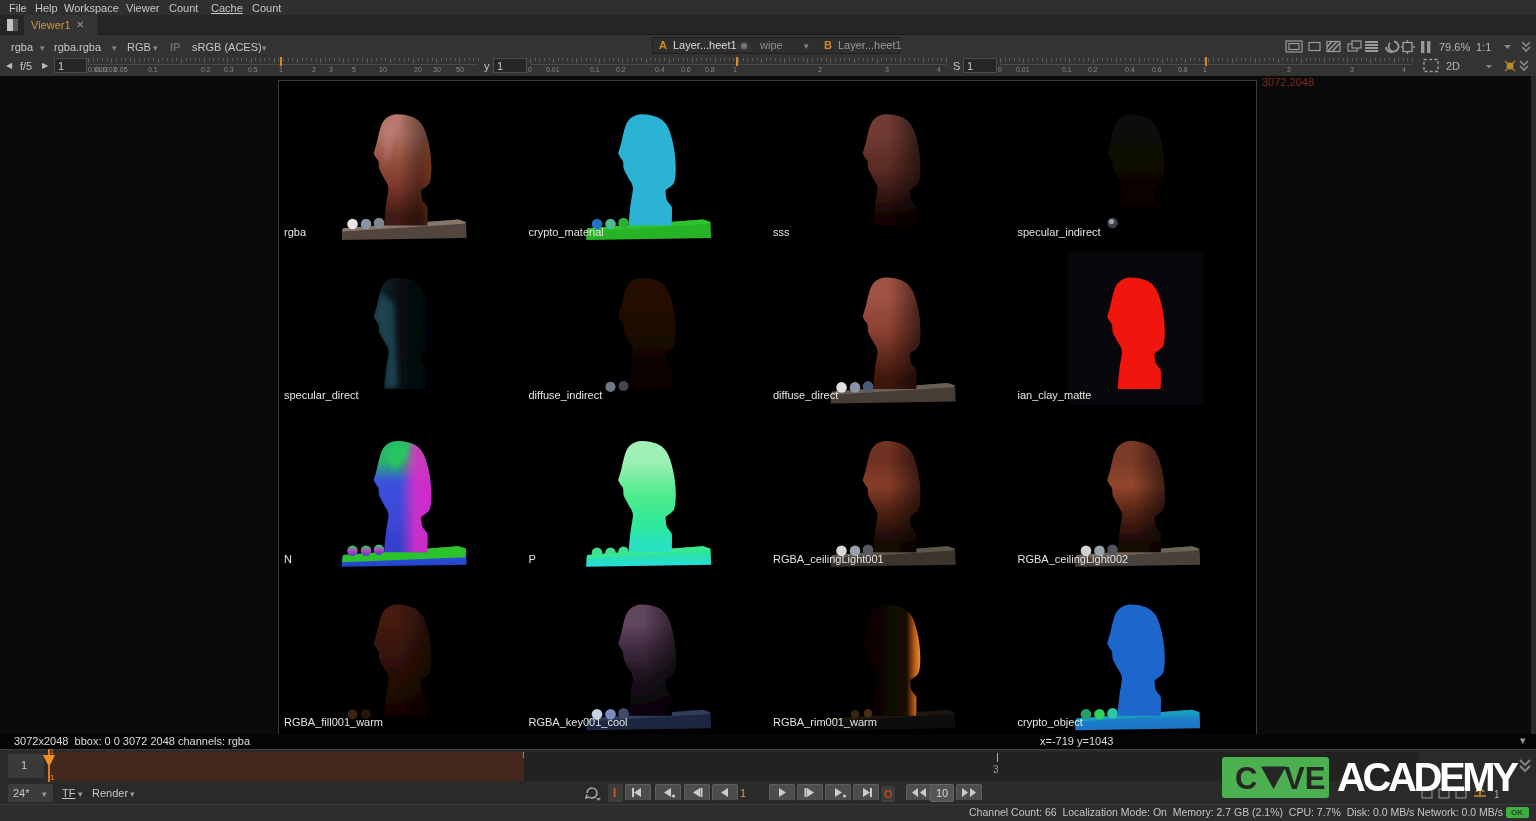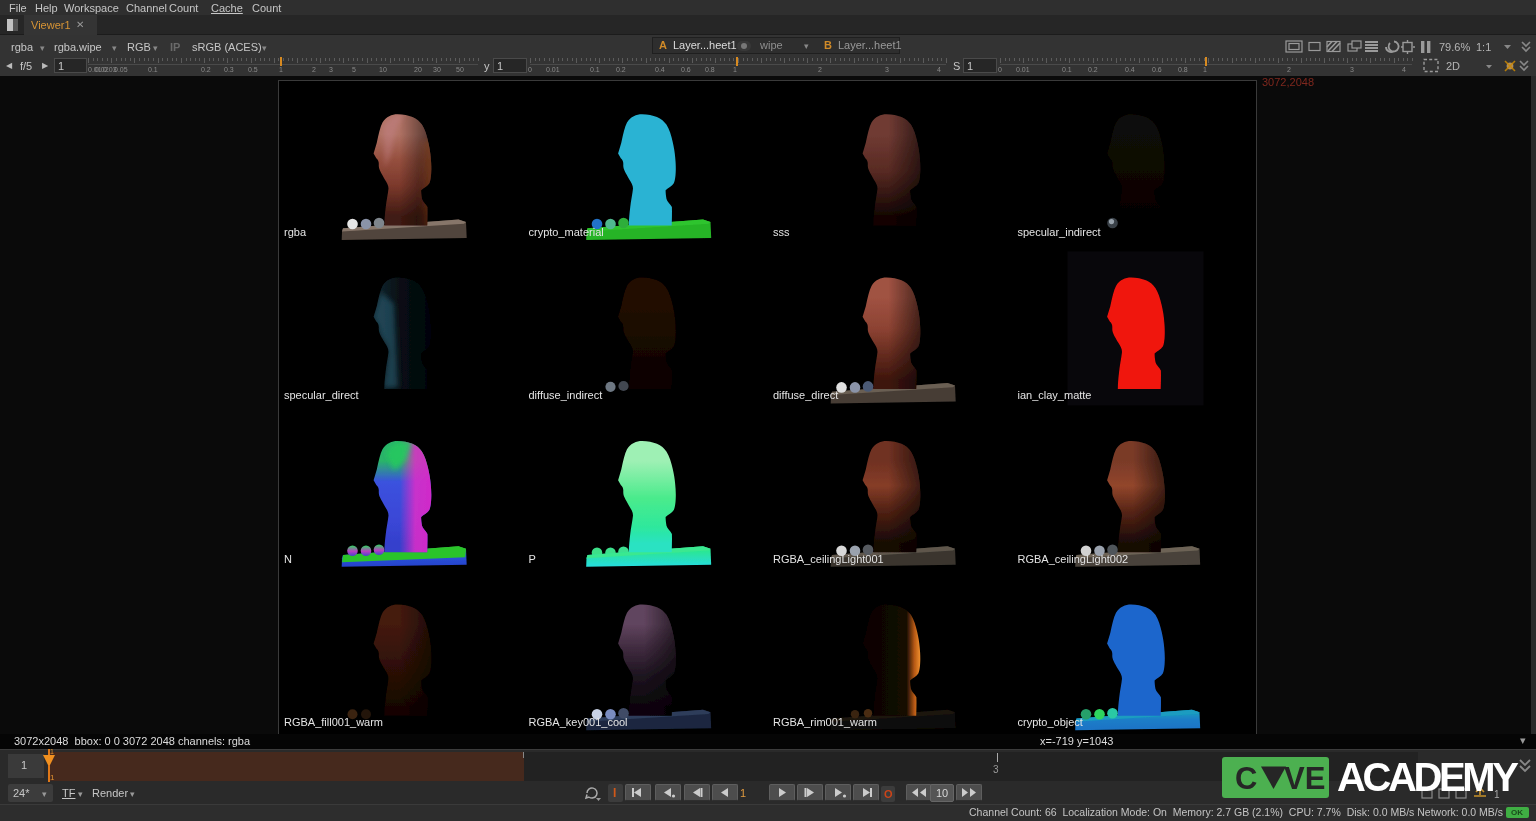--- a/index.html
+++ b/index.html
@@ -21,32 +21,32 @@
 <span class="abs" style="left:0px;top:35px;width:1536px;height:22px;background:#333"></span>
 <span class="abs" style="left:0px;top:57px;width:1536px;height:19px;background:#333"></span>
 <span class="abs" style="left:0px;top:76px;width:1536px;height:658px;background:#0a0a0a"></span>
 <span class="abs" style="left:0px;top:734px;width:1536px;height:15px;background:#050505"></span>
 <span class="abs" style="left:0px;top:749px;width:1536px;height:33px;background:#2a2a2a;border-top:1px solid #3c3c3c"></span>
 <span class="abs" style="left:0px;top:782px;width:1536px;height:22px;background:#2a2a2a"></span>
 <span class="abs" style="left:0px;top:804px;width:1536px;height:17px;background:#2d2d2d;border-top:1px solid #3a3a3a"></span>
 <span class="t" style="left:9px;top:2px;">File</span>
 <span class="t" style="left:35px;top:2px;">Help</span>
 <span class="t" style="left:64px;top:2px;">Workspace</span>
-<span class="t" style="left:126px;top:2px;">Channel</span>
+<span class="t" style="left:126px;top:2px;">Viewer</span>
 <span class="t" style="left:169px;top:2px;">Count</span>
 <span class="t" style="left:211px;top:2px;text-decoration:underline;">Cache</span>
 <span class="t" style="left:252px;top:2px;">Count</span>
 <span class="abs" style="left:7px;top:19px;width:11px;height:12px;background:#555"></span>
 <span class="abs" style="left:7px;top:19px;width:6px;height:12px;background:#c2c2c2"></span>
 <span class="abs" style="left:24px;top:15px;width:73px;height:20px;background:#343434"></span>
 <span class="t" style="left:31px;top:19px;color:#d79435">Viewer1</span>
 <span class="t" style="left:76px;top:19px;color:#999;font-size:10px">✕</span>
 <span class="t" style="left:11px;top:41px;">rgba</span>
 <span class="t" style="left:40px;top:43px;color:#888;font-size:9px">▾</span>
-<span class="t" style="left:54px;top:41px;">rgba.wipe</span>
+<span class="t" style="left:54px;top:41px;">rgba.rgba</span>
 <span class="t" style="left:112px;top:43px;color:#888;font-size:9px">▾</span>
 <span class="t" style="left:127px;top:41px;">RGB</span>
 <span class="t" style="left:153px;top:43px;color:#888;font-size:9px">▾</span>
 <span class="t" style="left:170px;top:41px;color:#6a6a6a;font-weight:bold">IP</span>
 <span class="t" style="left:192px;top:41px;">sRGB (ACES)</span>
 <span class="t" style="left:262px;top:43px;color:#888;font-size:9px">▾</span>
 <span class="abs" style="left:652px;top:37px;width:248px;height:17px;border:1px solid #1f1f1f;background:#2e2e2e"></span>
 <span class="ab" style="left:659px;top:39px;">A</span>
 <span class="t" style="left:673px;top:39px;color:#dcdcdc">Layer...heet1</span>
 <span class="abs" style="left:737px;top:41px;width:14px;height:10px;background:#383838;border-radius:5px"></span>

